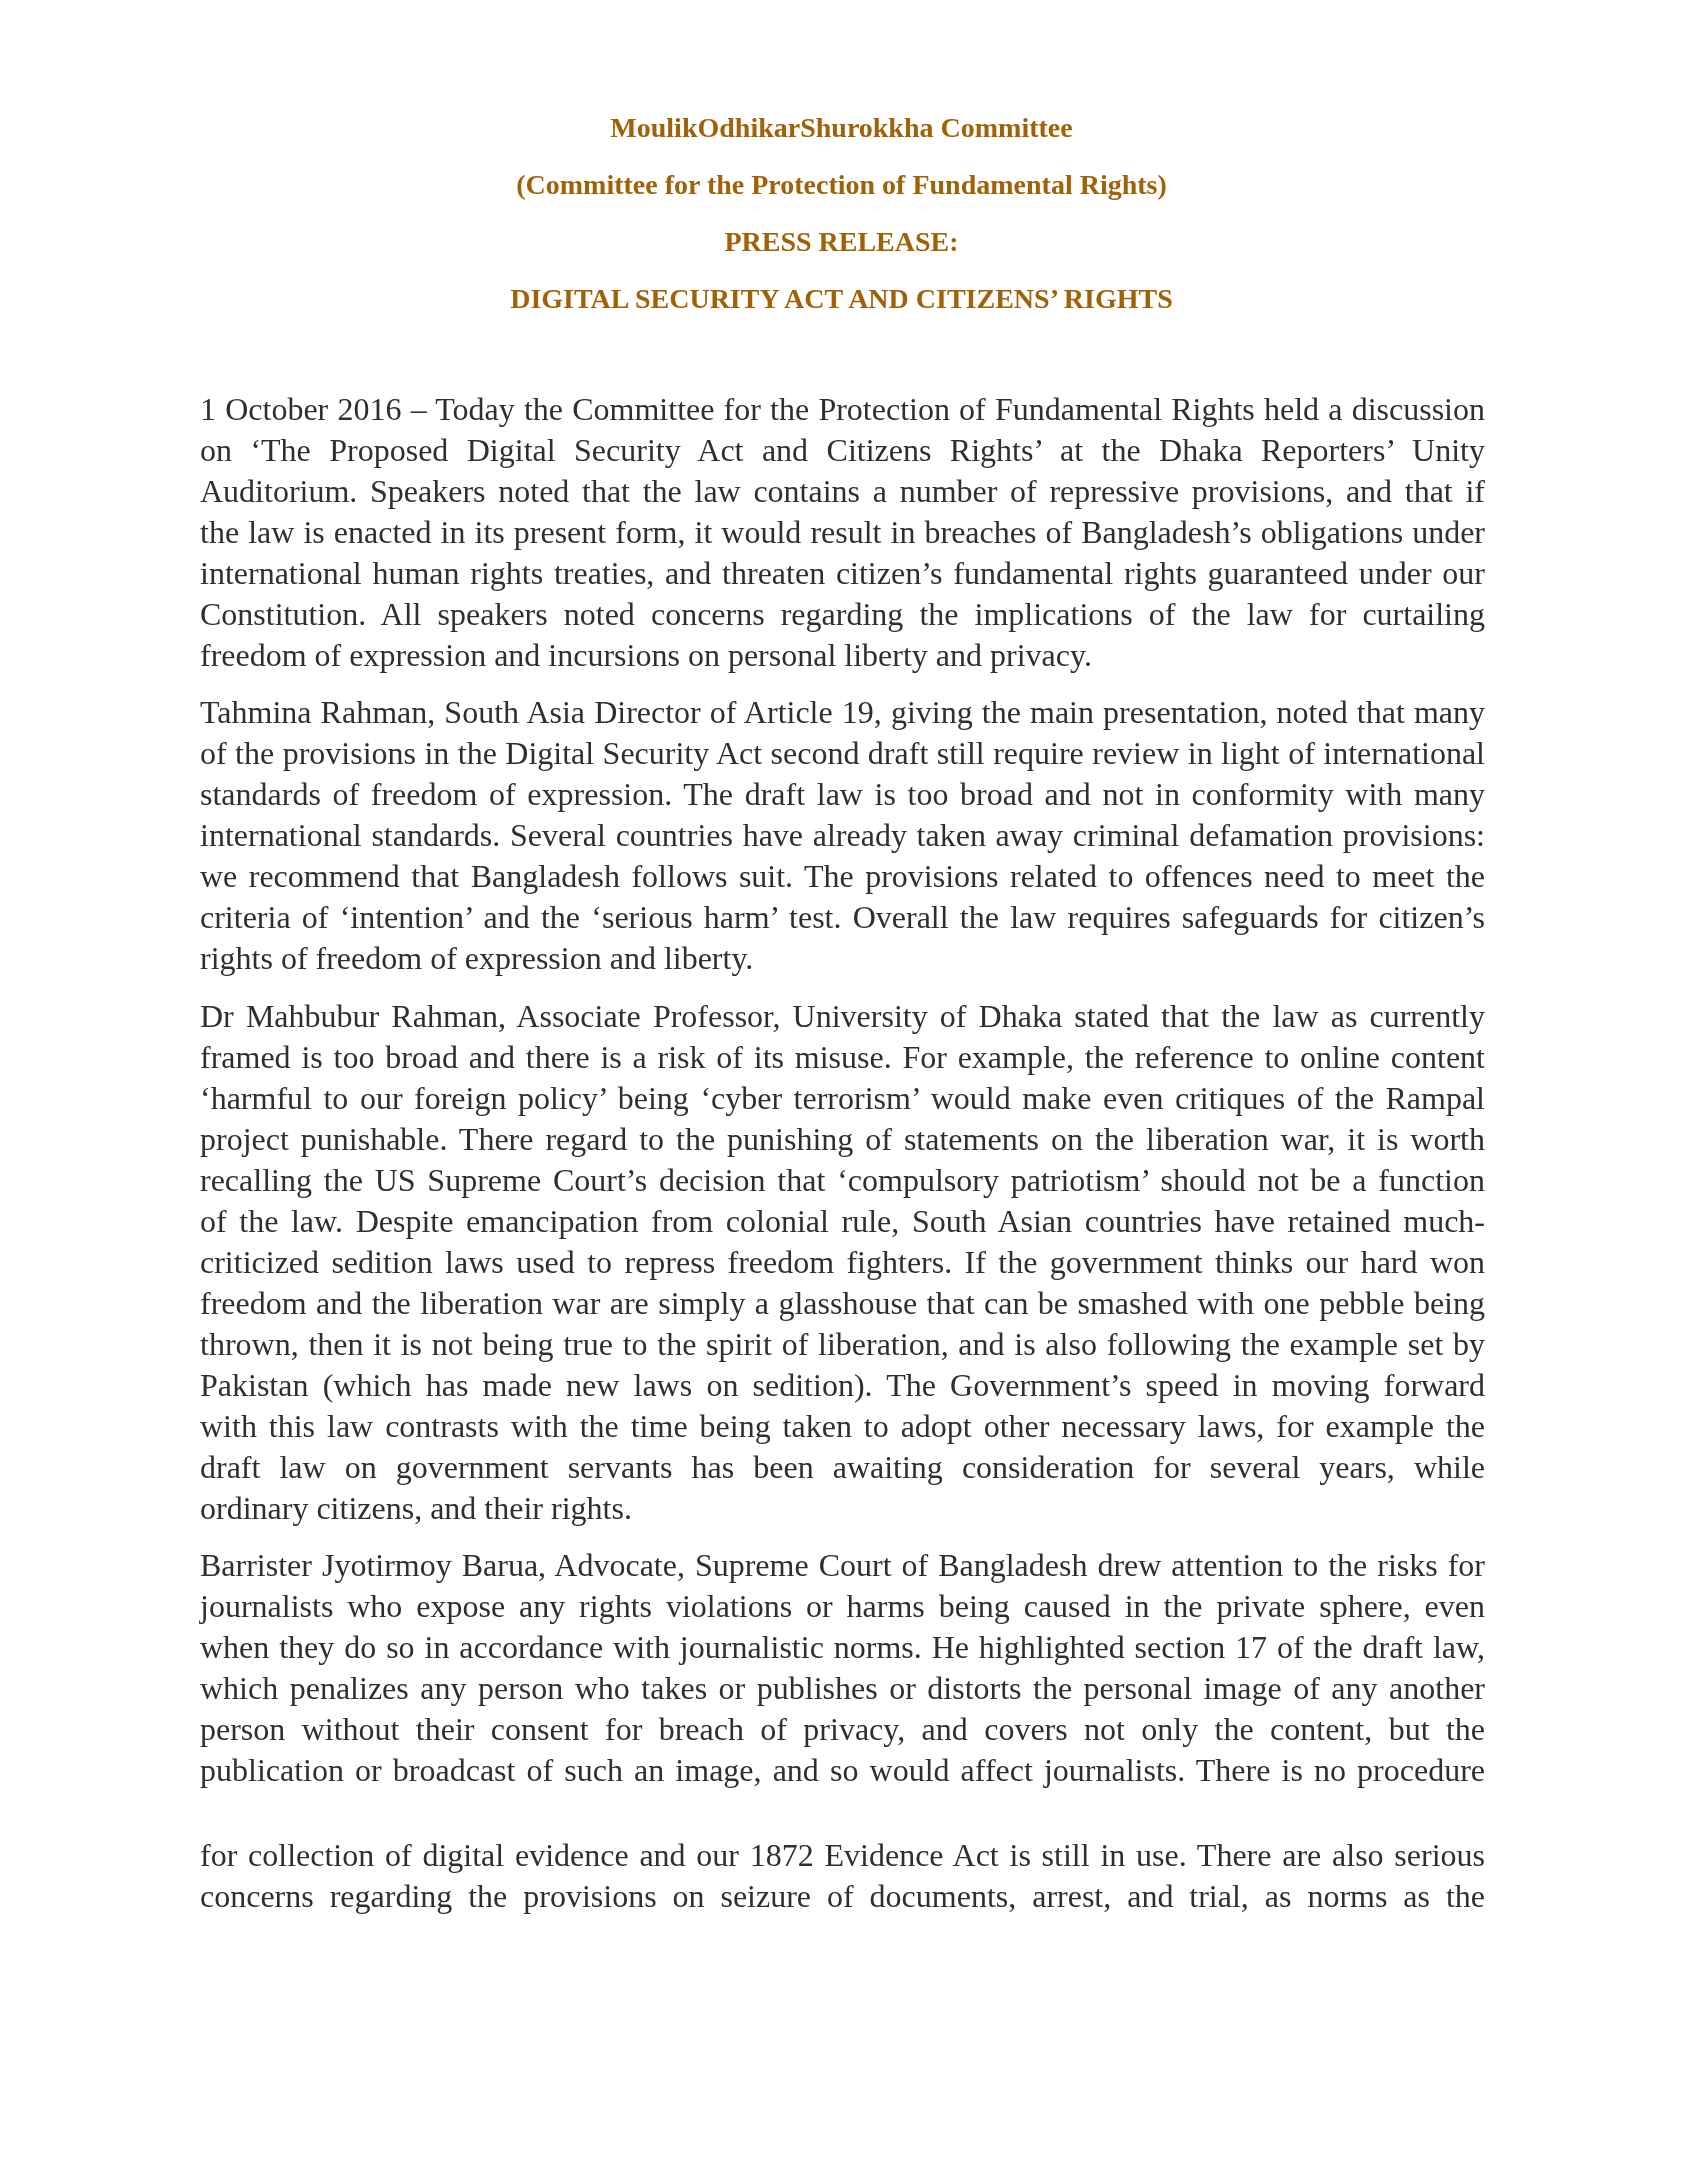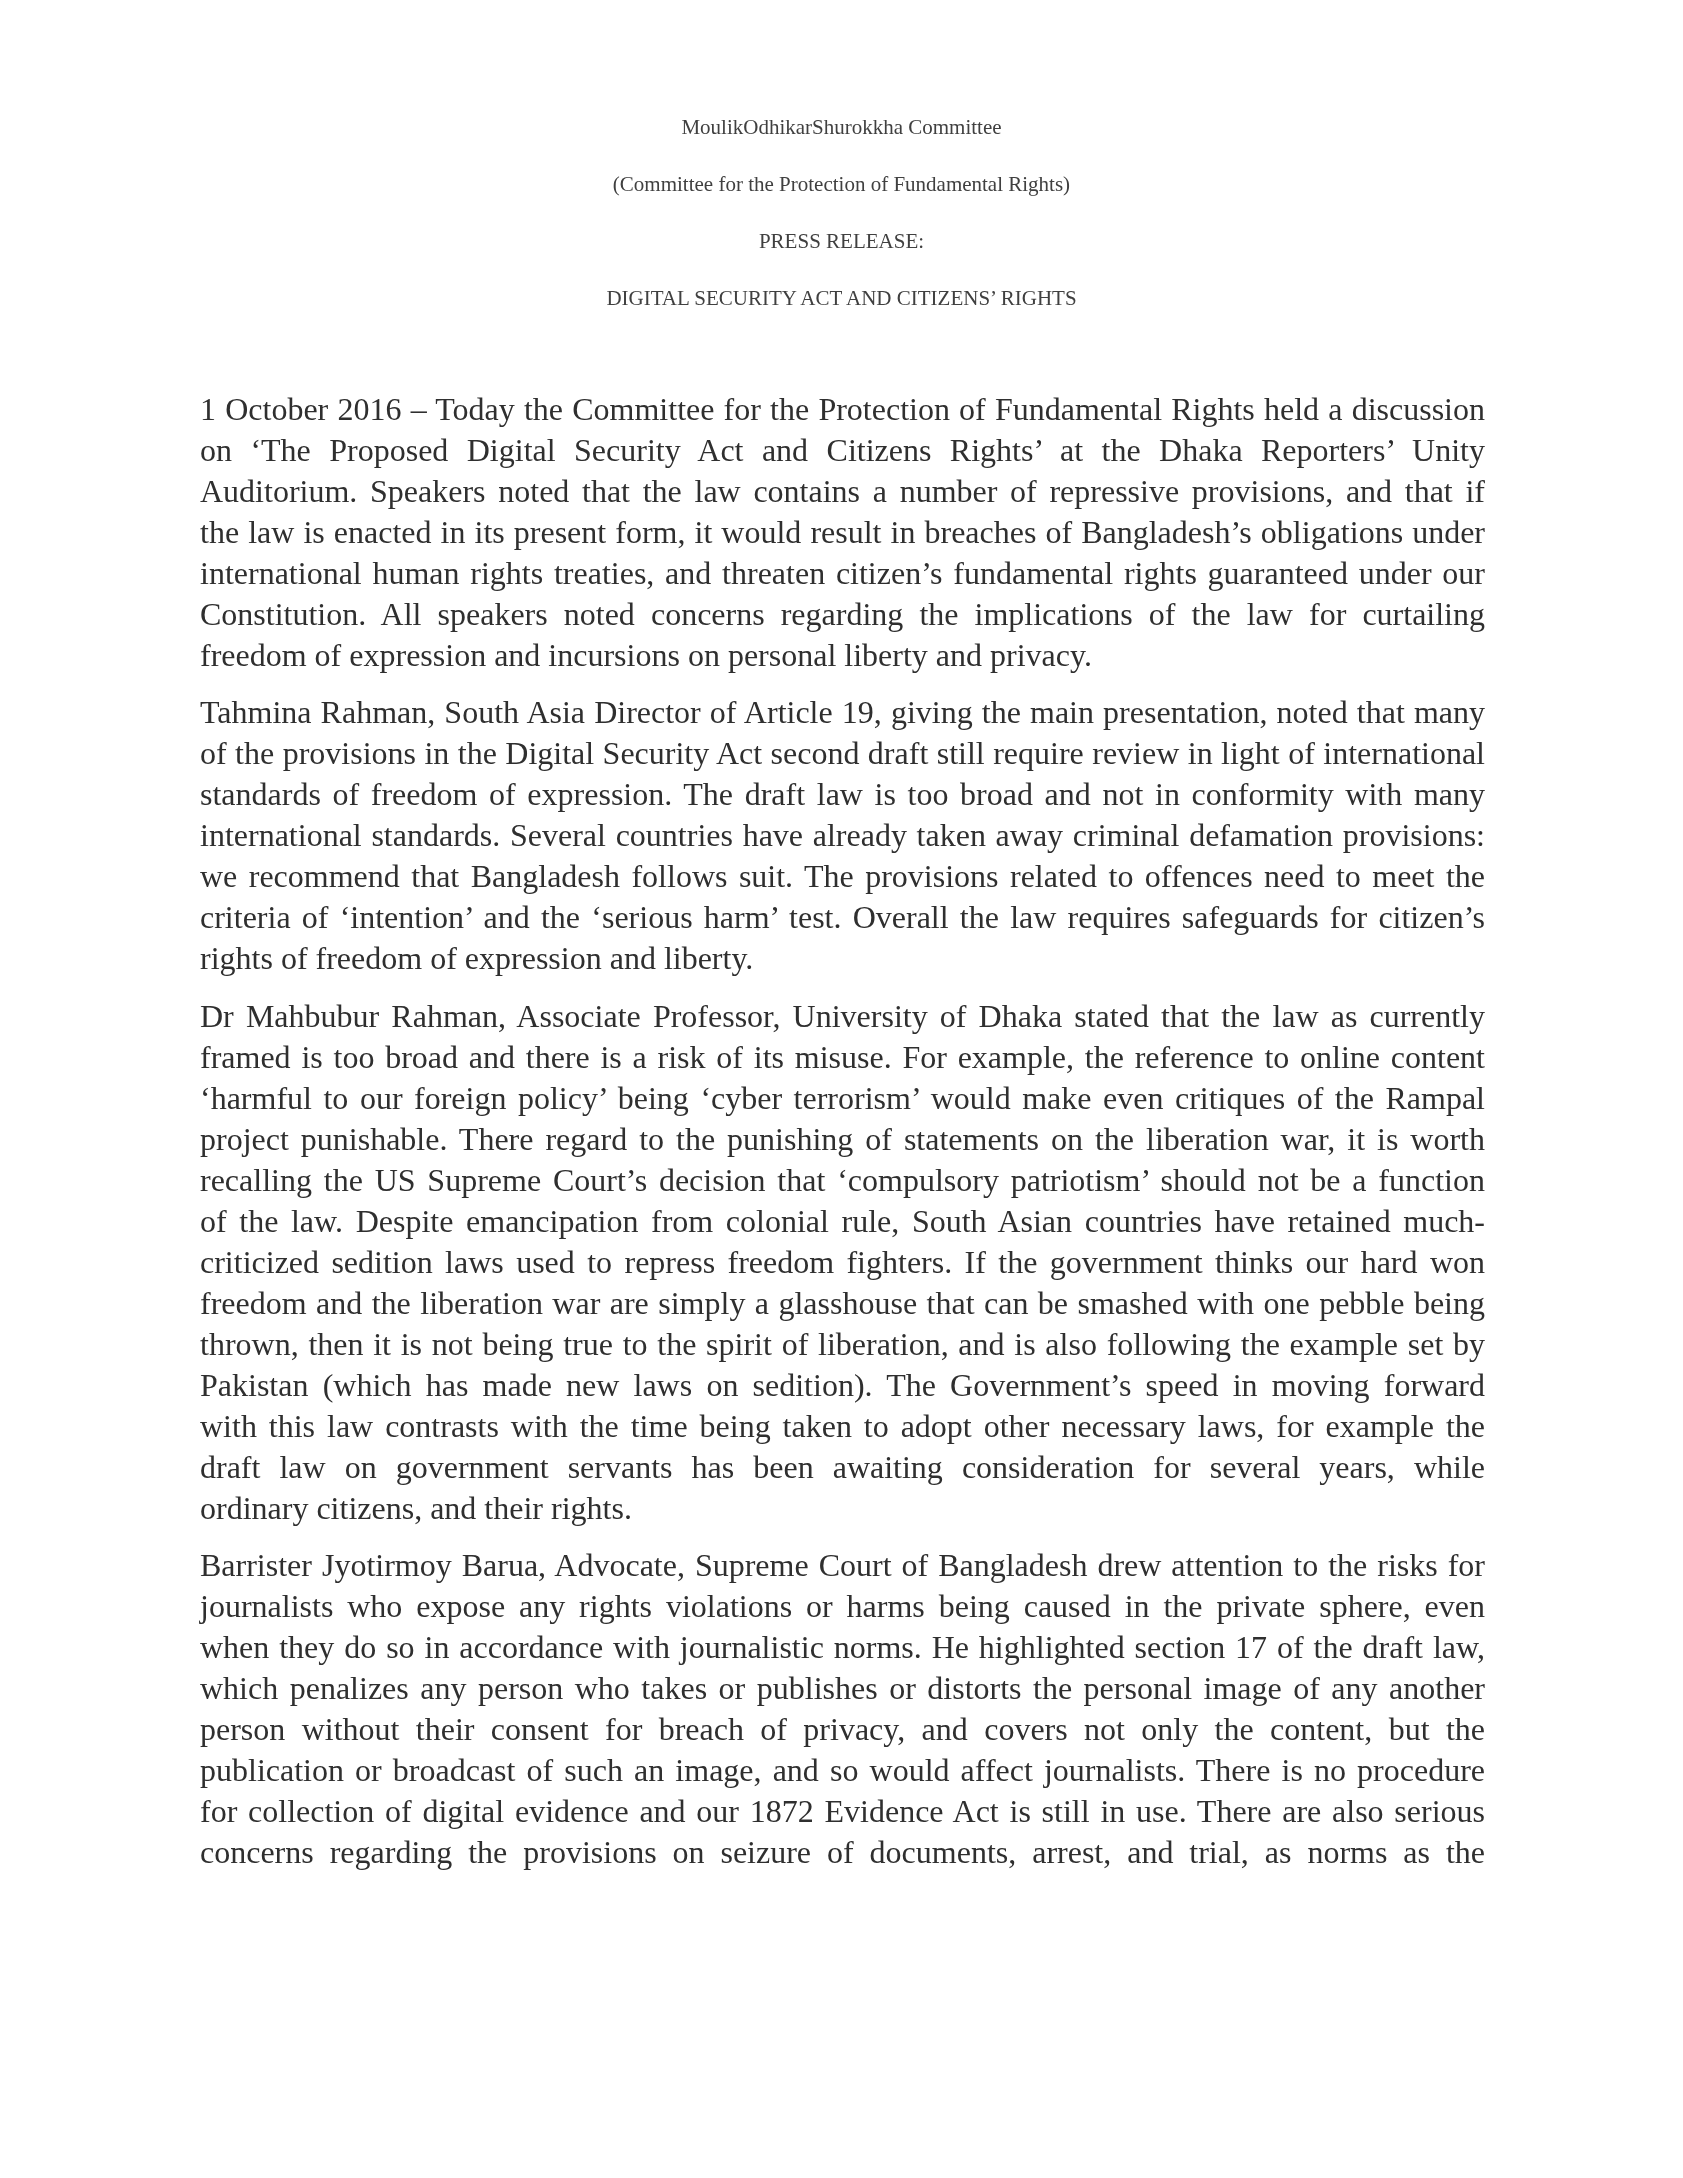--- a/index.html
+++ b/index.html
@@ -25,25 +25,26 @@
     }
     .header {
       position: absolute;
       left: 0;
       top: 99px;
       width: 1683px;
       text-align: center;
     }
     .header-line {
       display: block;
-      font-size: 21px;
+      font-size: 28px;
       line-height: 57px;
       height: 57px;
       white-space: nowrap;
-      color: #404040;
+      color: #a16207;
+      font-weight: bold;
     }
     .body-text {
       position: absolute;
       left: 200px;
       top: 389px;
       width: 1285px;
     }
     .para {
       margin: 0 0 16.4px 0;
     }
@@ -112,19 +113,19 @@
       <span class="line last">ordinary citizens, and their rights.</span>
     </div>
 
     <div class="para">
       <span class="line" style="white-space: nowrap; word-spacing: 0px;">Barrister Jyotirmoy Barua, Advocate, Supreme Court of Bangladesh drew attention to the risks for</span>
       <span class="line" style="white-space: nowrap; word-spacing: 0px;">journalists who expose any rights violations or harms being caused in the private sphere, even</span>
       <span class="line" style="white-space: nowrap; word-spacing: 0px;">when they do so in accordance with journalistic norms. He highlighted section 17 of the draft law,</span>
       <span class="line" style="white-space: nowrap; word-spacing: 0px;">which penalizes any person who takes or publishes or distorts the personal image of any another</span>
       <span class="line" style="white-space: nowrap; word-spacing: 0px;">person without their consent for breach of privacy, and covers not only the content, but the</span>
       <span class="line" style="white-space: nowrap; word-spacing: 0px;">publication or broadcast of such an image, and so would affect journalists.  There is no procedure</span>
-      <span class="line" style="white-space: nowrap; word-spacing: 0px;">for collection of digital evidence and our 1872 Evidence Act is still in use. There are also serious</span>
+      <span class="line" style="white-space: nowrap; word-spacing: 0px; margin-top: 44px;">for collection of digital evidence and our 1872 Evidence Act is still in use. There are also serious</span>
       <span class="line" style="white-space: nowrap; word-spacing: 0px;">concerns regarding the provisions on seizure of documents, arrest, and trial, as norms as the</span>
     </div>
 
   </div>
 </div>
 
 
 </body></html>

